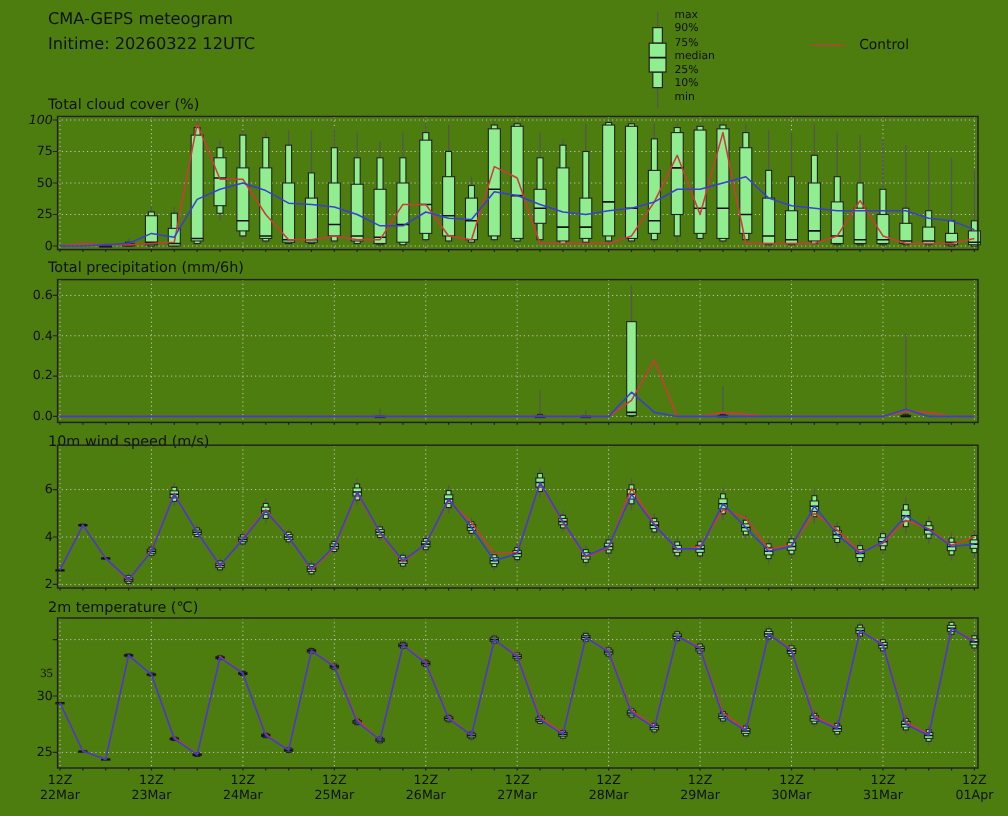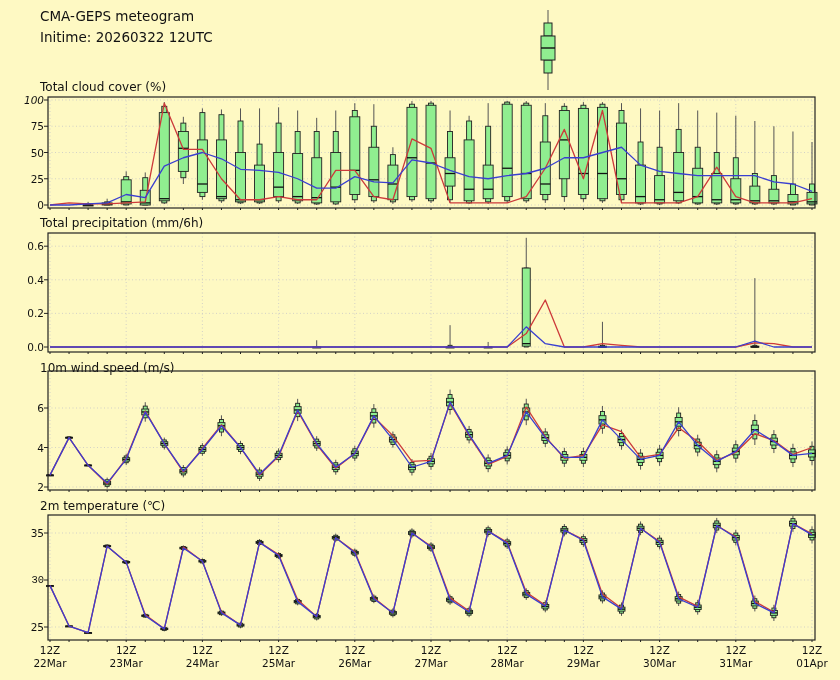--- a/index.html
+++ b/index.html
@@ -1,17 +1,17 @@
 <!DOCTYPE html>
 <html><head>
 <meta charset="utf-8">
 <style>
   html,body{margin:0;padding:0;background:#fff;}
   body{font-family:"DejaVu Sans",sans-serif;color:#111;}
-  .page{position:relative;width:840px;height:680px;background:#fef9c3;overflow:hidden;}
+  .page{position:relative;width:840px;height:680px;background:#4d7c0f;overflow:hidden;}
   .abs{position:absolute;}
   .hdr{left:40px;top:6px;font-size:13.5px;line-height:21px;}
   .panel-title{font-size:12px;left:40px;}
   .ylab{position:absolute;left:6px;width:38px;text-align:right;font-size:10.5px;line-height:12px;}
   .xlab{position:absolute;top:644px;width:60px;text-align:center;font-size:10.5px;line-height:13px;}
   .boxleg-labels{left:562px;top:8px;font-size:9px;line-height:11.4px;}
   .lineleg{left:676px;top:22px;font-size:11.5px;}
   .lineleg .row{display:flex;align-items:center;height:30px;}
   .lineleg .swatch{width:28px;height:0;border-top:1.6px solid #000;margin-right:12px;}
   svg{position:absolute;left:0;}
@@ -27,22 +27,35 @@
   </div>
 
   <svg class="abs" style="left:536px;top:8px;" width="24" height="84" viewBox="0 0 24 84">
     <line x1="12" y1="2" x2="12" y2="15" stroke="#555" stroke-width="1"></line>
     <line x1="12" y1="65" x2="12" y2="82" stroke="#555" stroke-width="1"></line>
     <rect x="8" y="15" width="8" height="13" fill="#90ee90" stroke="#222" stroke-width="1"></rect>
     <rect x="8" y="52" width="8" height="13" fill="#90ee90" stroke="#222" stroke-width="1"></rect>
     <rect x="5" y="28" width="14" height="24" fill="#90ee90" stroke="#222" stroke-width="1"></rect>
     <line x1="5" y1="40" x2="19" y2="40" stroke="#111" stroke-width="1.4"></line>
   </svg>
+  <div class="abs boxleg-labels">
+      <div>max</div>
+      <div>90%</div>
+      <div>75%</div>
+      <div>median</div>
+      <div>25%</div>
+      <div>10%</div>
+      <div>min</div>
+    </div>
 
   <div class="abs lineleg">
+    <div class="row">
+      <div class="swatch" style="border-top-color:#cc3a3a;"></div>
+      <span>Control</span>
+    </div>
   </div>
 
   <div class="abs panel-title" style="top:80px;">Total cloud cover (%)</div>
   <div class="abs panel-title" style="top:216px;">Total precipitation (mm/6h)</div>
   <div class="abs panel-title" style="top:361px;">10m wind speed (m/s)</div>
   <div class="abs panel-title" style="top:499px;text-align:right;">2m temperature (℃)</div>
 
   <svg id="chart-0" style="top:96px;" width="840" height="114" viewBox="0 96 840 114">
       <line x1="48" y1="205" x2="815" y2="205" stroke="#c8c8c8" stroke-width="0.8" stroke-dasharray="1 2.5"></line>
       <line x1="48" y1="178.75" x2="815" y2="178.75" stroke="#c8c8c8" stroke-width="0.8" stroke-dasharray="1 2.5"></line>
@@ -812,22 +825,22 @@
       <div class="ylab" style="top: 120.25px;">75</div>
       <div class="ylab" style="top: 94px; font-style: italic;">100</div>
       <div class="ylab" style="top: 341px;">0.0</div>
       <div class="ylab" style="top: 307.4px;">0.2</div>
       <div class="ylab" style="top: 273.8px;">0.4</div>
       <div class="ylab" style="top: 240.2px;">0.6</div>
       <div class="ylab" style="top: 481px;">2</div>
       <div class="ylab" style="top: 441.5px;">4</div>
       <div class="ylab" style="top: 402px;">6</div>
       <div class="ylab" style="top: 621px;">25</div>
-      <div class="ylab" style="top: 574px; font-family: Liberation Mono, monospace;">30</div>
-      <div class="ylab" style="top: 527px;">35</div>
+      <div class="ylab" style="top: 574px;">30</div>
+      <div class="ylab" style="top: 556px; font-family: Liberation Serif, serif;">35</div>
       <div class="xlab" style="left: 20px;">
         <div>12Z</div>
         <div>22Mar</div>
       </div>
       <div class="xlab" style="left: 96.2px;">
         <div>12Z</div>
         <div>23Mar</div>
       </div>
       <div class="xlab" style="left: 172.4px;">
         <div>12Z</div>

